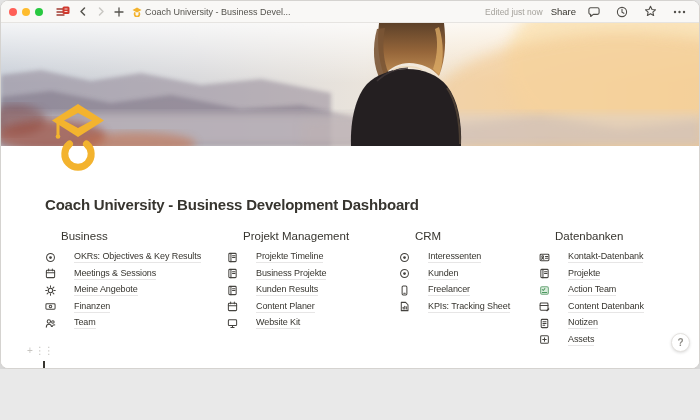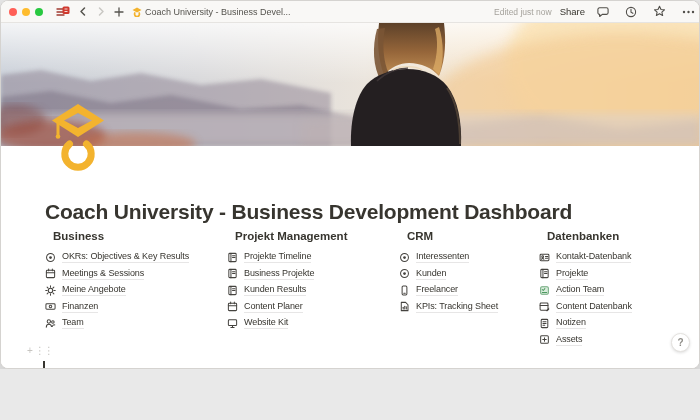--- a/index.html
+++ b/index.html
@@ -8,38 +8,38 @@
           border-radius:8px;border:1px solid #d5d3d0;box-shadow:0 8px 24px rgba(0,0,0,.18);}
   
   .topbar{position:absolute;left:0;top:0;width:100%;height:22px;background:#f9f8f6;
           border-bottom:1px solid #e6e4e1;display:flex;align-items:center;z-index:30;}
   .tl{width:8px;height:8px;border-radius:50%;margin-right:5px;}
   .tl.red{background:#ff5f57;margin-left:8px;}
   .tl.yellow{background:#febc2e;}
   .tl.green{background:#28c840;}
   .tb-ic{display:flex;align-items:center;justify-content:center;height:18px;padding:0 4px;cursor:default;}
   .tb-title{font-size:9px;color:#55534e;margin-left:3px;white-space:nowrap;}
-  .tb-right{margin-left:auto;display:flex;align-items:center;gap:8px;}
+  .tb-right{margin-left:auto;display:flex;align-items:center;padding-right:9px;gap:8px;}
   .edited{font-size:8.5px;color:#a5a29c;}
   .share{font-size:9.5px;color:#37352f;}
   
   .cover{position:absolute;left:0;top:22px;width:700px;height:123px;overflow:hidden;}
   .page-icon{position:absolute;left:50px;top:102px;width:54px;height:70px;z-index:20;cursor:pointer;}
   
   .content{position:absolute;left:0;top:145px;width:700px;height:275px;background:#fff;}
-  .page-title{position:absolute;left:44px;top:40px;font-size:21px;font-weight:700;color:#37352f;
+  .page-title{position:absolute;left:44px;top:40px;font-size:15px;font-weight:700;color:#37352f;
               letter-spacing:-.2px;white-space:nowrap;}
   .columns{position:absolute;left:44px;top:84px;right:8px;display:flex;}
   .col{flex:0 0 auto;}
   .col:nth-child(1){width:182px;}
   .col:nth-child(2){width:172px;}
   .col:nth-child(3){width:140px;}
   .col:nth-child(4){width:160px;}
-  .col-header{font-size:11.5px;font-weight:700;color:#37352f;margin:0 0 7px 8px;}
-  .link-item{display:flex;align-items:center;height:16.5px;cursor:pointer;}
+  .col-header{font-size:11.5px;font-weight:400;color:#37352f;margin:0 0 7px 16px;}
+  .link-item{display:flex;align-items:center;height:16.5px;cursor:pointer;gap:12px;}
   .link-item .li-icon{width:11px;height:11px;margin-right:6px;flex:0 0 11px;display:flex;align-items:center;}
   .link-item .li-label{font-size:9px;color:#37352f;letter-spacing:-.1px;white-space:nowrap;
                        border-bottom:1px solid rgba(55,53,47,.12);line-height:11px;}
   
   .block-handles{position:absolute;left:26px;top:199px;color:#c7c5c1;font-size:10px;display:flex;gap:2px;align-items:center;}
   .caret{position:absolute;left:42px;top:215px;width:1.5px;height:15px;background:#37352f;}
   .tasks-heading{position:absolute;left:45px;top:214px;font-size:13.5px;font-weight:400;color:#37352f;white-space:nowrap;}
   .toggles{position:absolute;left:38px;top:234px;width:654px;}
   .toggle-row{height:14px;margin-bottom:2px;display:flex;align-items:flex-start;border-radius:6px;cursor:pointer;}
   .tri{width:0;height:0;border-left:4px solid #37352f;border-top:3px solid transparent;

